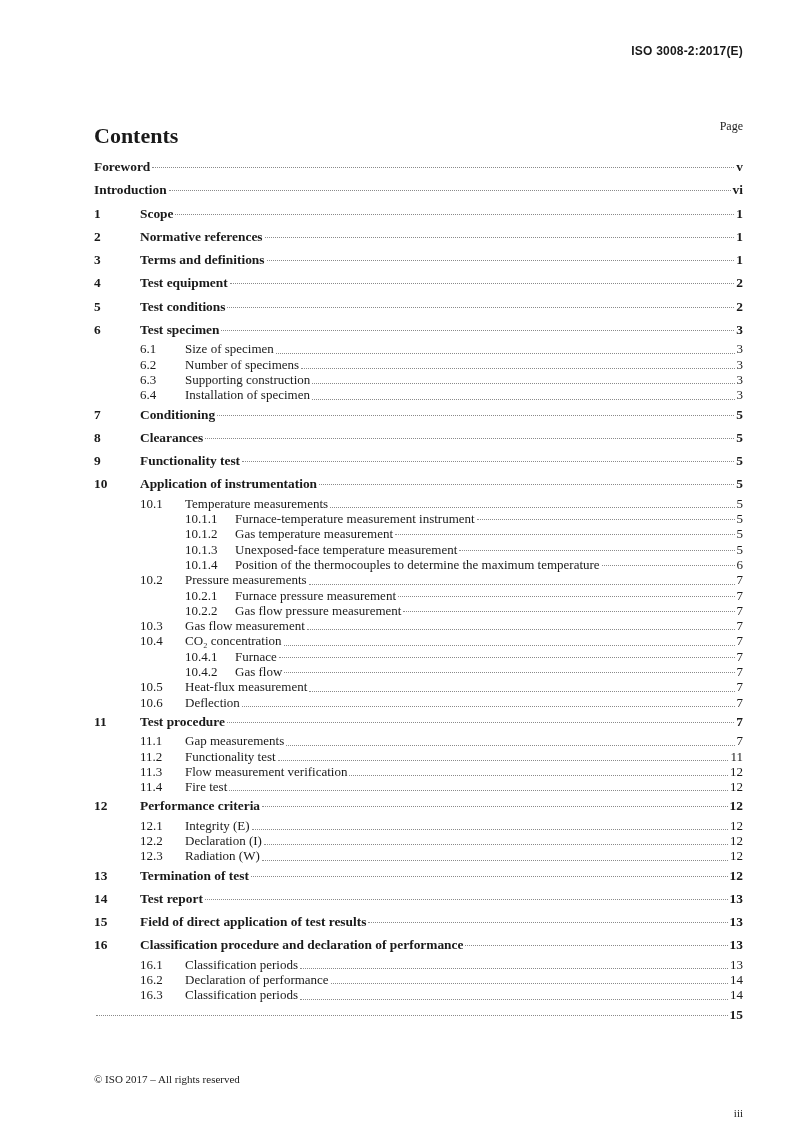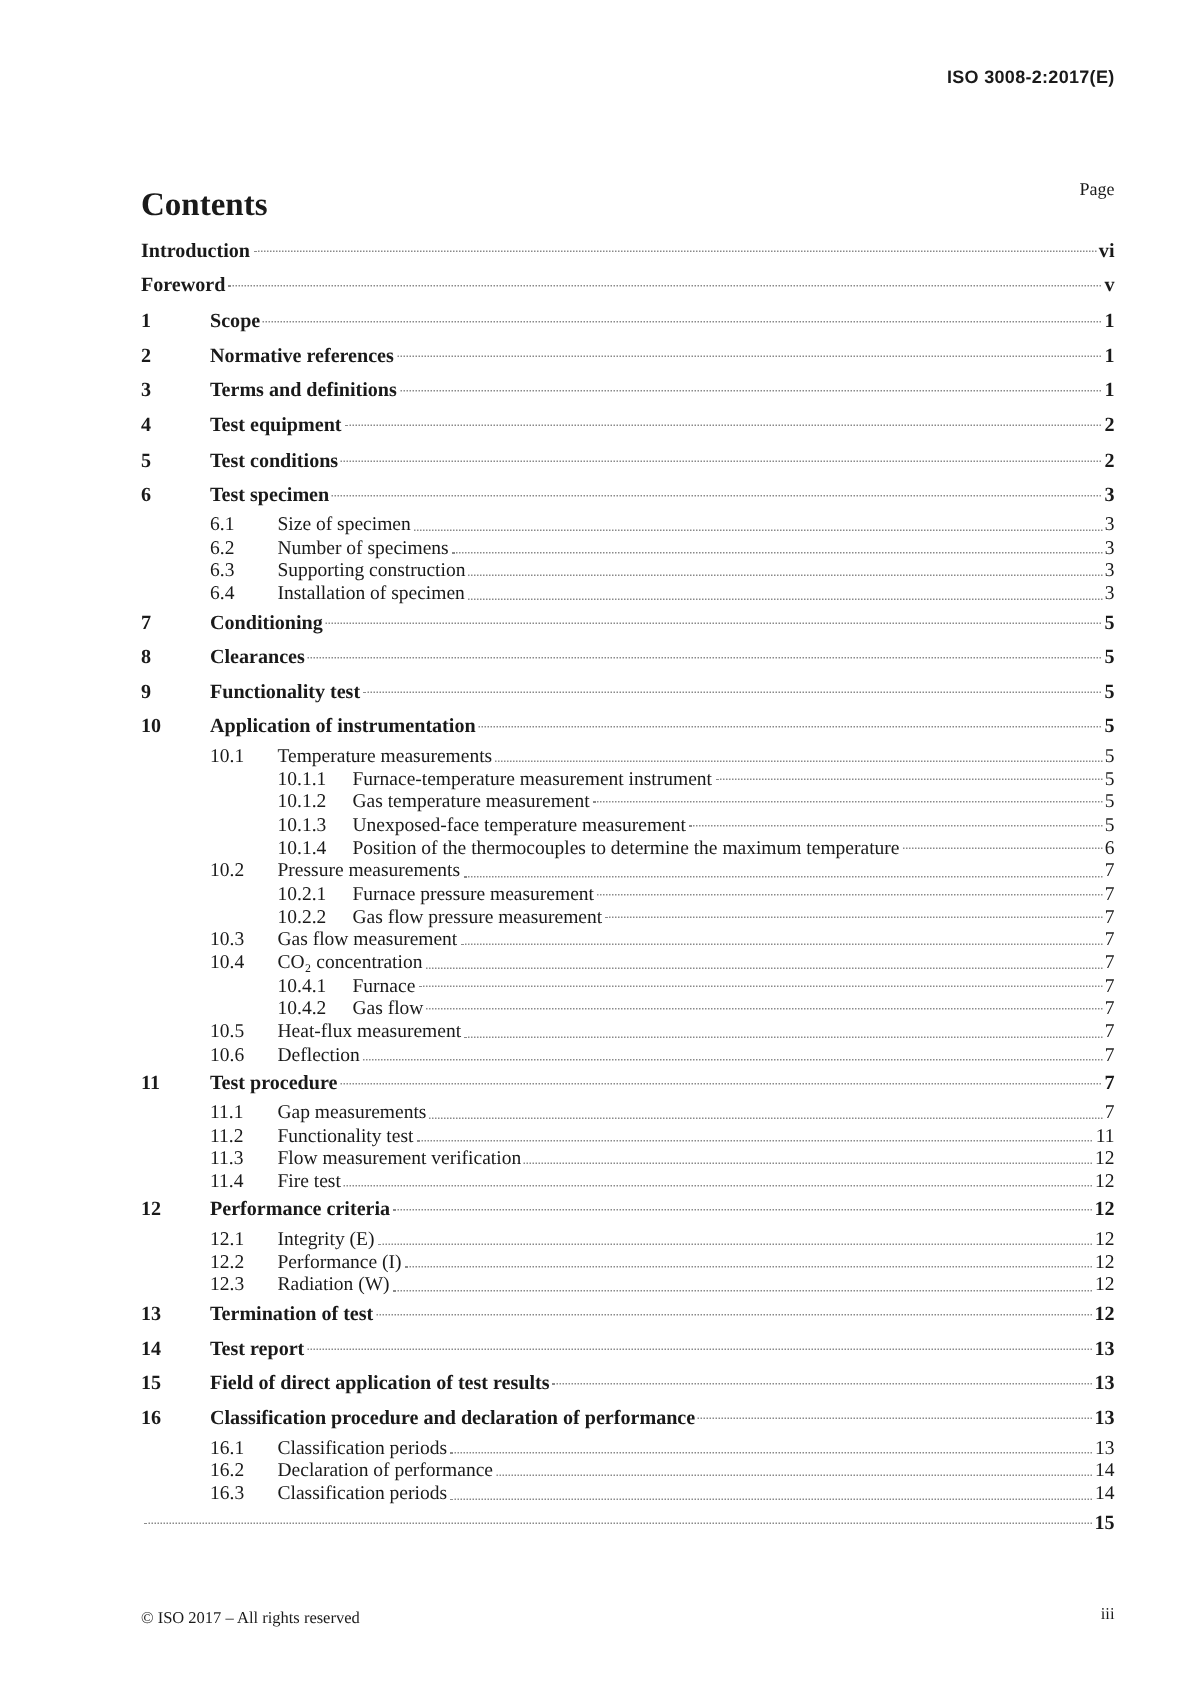--- a/index.html
+++ b/index.html
@@ -16,40 +16,40 @@
   .row .txt { flex: 0 0 auto; white-space: nowrap; }
   .row .leader { flex: 1 1 auto; border-bottom: 1px dotted #8a8a8a; margin: 0 2px; position: relative; top: -3px; height: 0; }
   .row .pg { flex: 0 0 auto; text-align: right; }
   .row.l0 .num { width: 46px; }
   .row.l1 { padding-left: 46px; align-items: flex-end; }
   .row.l1 .num { width: 45px; }
   .row.l2 { padding-left: 91px; }
   .row.l2 .num { width: 50px; }
   .annex .norm { font-weight: normal; }
   .footer-left { position: absolute; left: 94px; top: 1073px; font-size: 11px; }
-  .footer-right { position: absolute; right: 50px; top: 1070px; font-size: 11px; padding-left: 48px; }
+  .footer-right { position: absolute; right: 50px; top: 1107px; font-size: 11px; padding-left: 48px; }
 </style>
 </head>
 <body>
 
 <div>
   <div class="header-id">ISO 3008-2:2017(E)</div>
   <div class="title">Contents</div>
   <div class="page-label">Page</div>
 
   <div class="toc" id="toc">
       <div class="row l0 nonum">
+        <span class="txt">Foreword</span>
+        <span class="leader"></span>
+        <span class="pg">v</span>
+      </div>
+      <div class="row l0 nonum">
         <span class="txt">Introduction</span>
         <span class="leader"></span>
         <span class="pg">vi</span>
-      </div>
-      <div class="row l0 nonum">
-        <span class="txt">Foreword</span>
-        <span class="leader"></span>
-        <span class="pg">v</span>
       </div>
       <div class="row l0">
         <span class="num">1</span>
         <span class="txt">Scope</span>
         <span class="leader"></span>
         <span class="pg">1</span>
       </div>
       <div class="row l0">
         <span class="num">2</span>
         <span class="txt">Normative references</span>
@@ -249,21 +249,21 @@
         <span class="pg">12</span>
       </div>
       <div class="row l1">
         <span class="num">12.1</span>
         <span class="txt">Integrity (E)</span>
         <span class="leader"></span>
         <span class="pg">12</span>
       </div>
       <div class="row l1">
         <span class="num">12.2</span>
-        <span class="txt">Performance (I)</span>
+        <span class="txt">Declaration (I)</span>
         <span class="leader"></span>
         <span class="pg">12</span>
       </div>
       <div class="row l1">
         <span class="num">12.3</span>
         <span class="txt">Radiation (W)</span>
         <span class="leader"></span>
         <span class="pg">12</span>
       </div>
       <div class="row l0">

